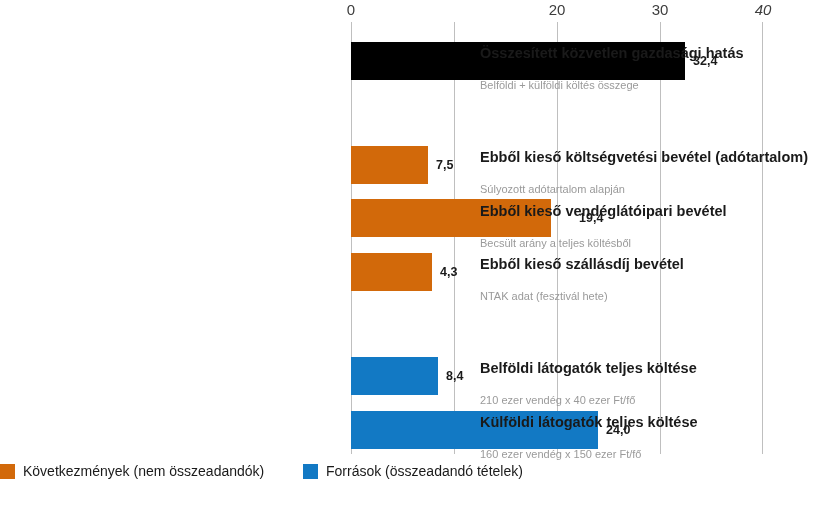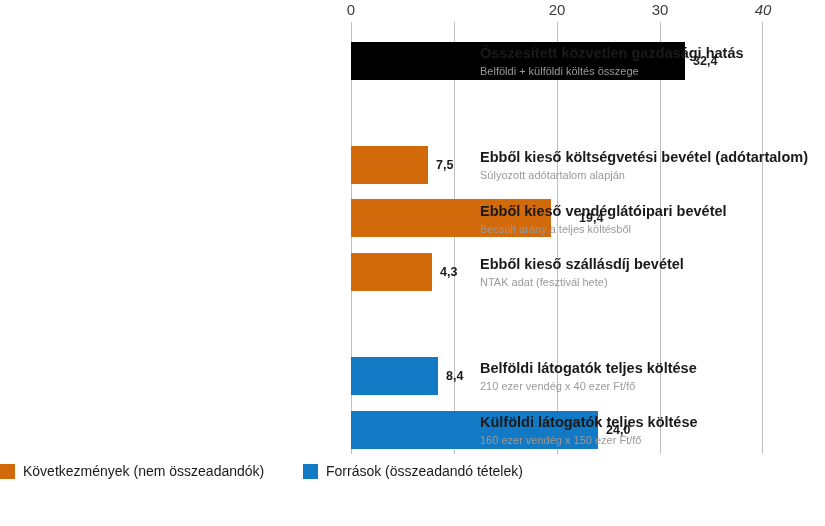--- a/index.html
+++ b/index.html
@@ -87,21 +87,21 @@
     font-weight: bold;
     color: #1a1a1a;
     line-height: 1.15;
     white-space: nowrap;
   }
   .row-label .sub {
     display: block;
     font-size: 11px;
     color: #9a9a9a;
     line-height: 1.3;
-    margin-top: 2px;
+    margin-top: 16px;
     white-space: nowrap;
   }
 
   
   .legend {
     position: absolute;
     left: 0;
     top: 463px;
     width: 825px;
     display: flex;

